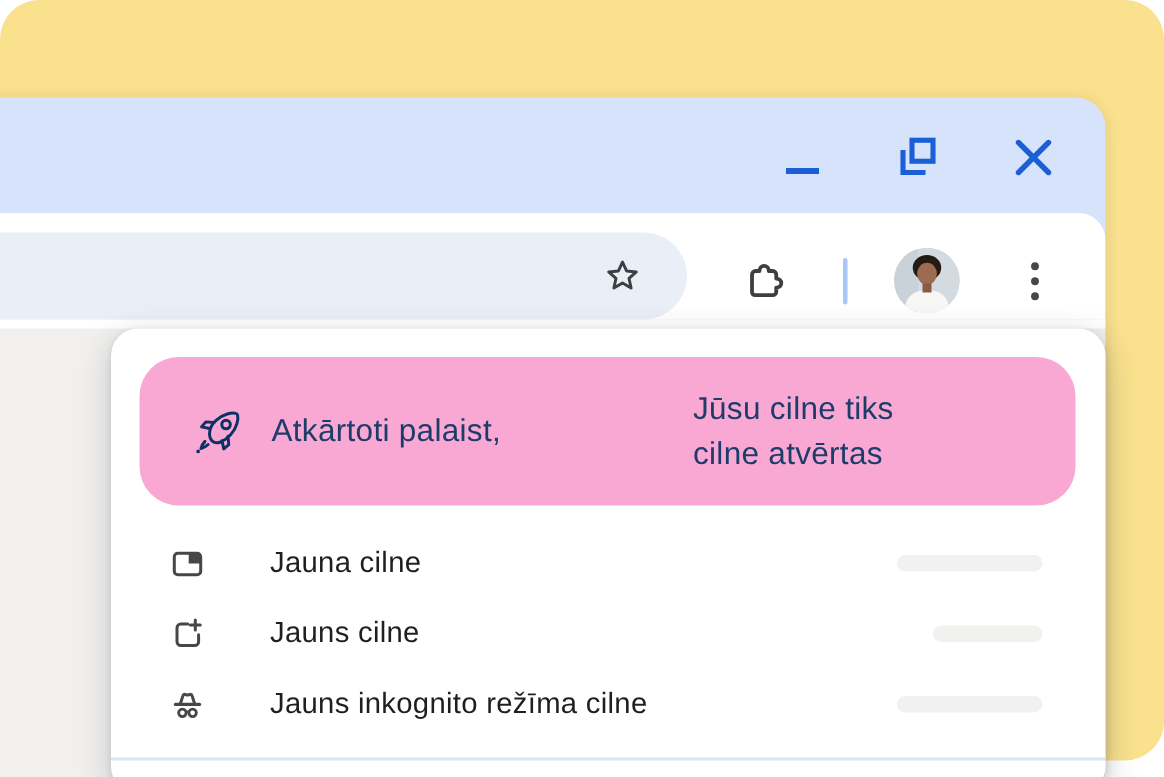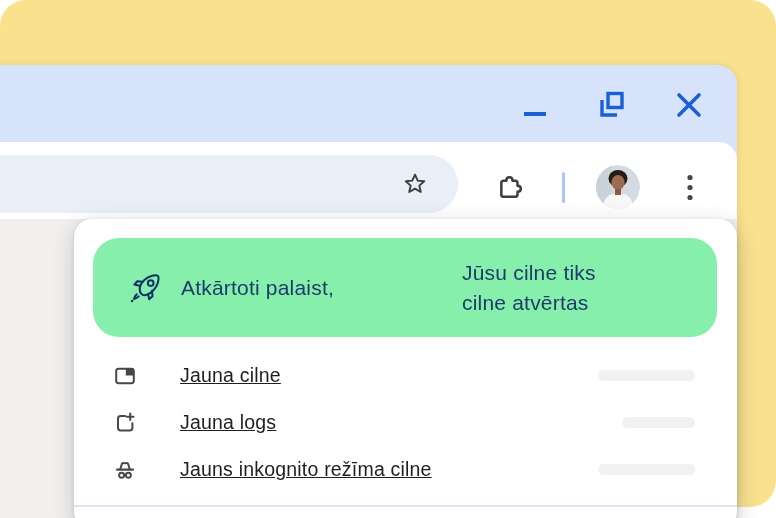--- a/index.html
+++ b/index.html
@@ -42,35 +42,35 @@
   .dots-btn{position:absolute;left:725px;top:31px;width:26px;height:29px;cursor:pointer;}
   .page{flex:1;background:#F1F0EE;border-top:6px solid #ffffff;}
   
   .menu{
     position:absolute;left:74px;top:219px;width:663px;height:310px;
     background:#ffffff;border-radius:18px;z-index:5;
     box-shadow:0 6px 22px rgba(40,50,70,.22), 0 1px 4px rgba(40,50,70,.12);
   }
   .banner{
     margin:19px 0 1px 19px;width:624px;height:99px;
-    background:#86efac;border-radius:26px;
+    background:#f9a8d4;border-radius:26px;
     display:flex;align-items:center;cursor:pointer;
     color:#1D3C69;
   }
   .banner-icon{margin-left:33px;width:38px;height:38px;flex:0 0 38px;}
   .banner-text{font-size:21px;line-height:30px;letter-spacing:.2px;}
   .banner-action{margin-left:17px;width:228px;}
   .banner-info{margin-left:53px;}
   .menu-items{margin-top:15px;}
   .menu-item{
     height:47px;display:flex;align-items:center;
     padding-left:39px;padding-right:42px;cursor:pointer;
   }
   .mi-icon{width:24px;height:24px;flex:0 0 24px;}
-  .mi-label{margin-left:43px;font-size:19.5px;color:#1F1F1F;letter-spacing:.2px;text-decoration:underline;}
+  .mi-label{margin-left:43px;font-size:19.5px;color:#1F1F1F;letter-spacing:.2px;}
   .pill{margin-left:auto;height:11px;border-radius:5.5px;background:#F1F1F0;width:97px;}
   .pill.narrow{width:73px;}
   .menu-divider{position:absolute;left:0;right:0;top:286px;height:2px;background:#DBE4F0;}
 </style>
 </head>
 <body>
 
 <div class="yellow-card"></div>
 
 <div class="window">
@@ -148,21 +148,21 @@
       </svg>
       <span class="mi-label">Jauna cilne</span>
       <div class="pill"></div>
     </div>
     <div class="menu-item">
       <svg class="mi-icon" viewBox="0 0 24 24">
         <path d="M12.2 5 H7.6 C6.2 5 5 6.2 5 7.6 V16.8 C5 18.2 6.2 19.4 7.6 19.4 H16.8 C18.2 19.4 19.4 18.2 19.4 16.8 V12.2" fill="none" stroke="#474747" stroke-width="2" stroke-linecap="round"></path>
         <line x1="17.2" y1="2.4" x2="17.2" y2="9" stroke="#474747" stroke-width="2" stroke-linecap="round"></line>
         <line x1="13.9" y1="5.7" x2="20.5" y2="5.7" stroke="#474747" stroke-width="2" stroke-linecap="round"></line>
       </svg>
-      <span class="mi-label">Jauna logs</span>
+      <span class="mi-label">Jauns cilne</span>
       <div class="pill narrow"></div>
     </div>
     <div class="menu-item">
       <svg class="mi-icon" viewBox="0 0 24 24">
         <path d="M7.3 11 L8.9 5.9 C9.1 5.2 9.8 4.8 10.5 5 L11.3 5.2 C11.8 5.35 12.2 5.35 12.7 5.2 L13.5 5 C14.2 4.8 14.9 5.2 15.1 5.9 L16.7 11" fill="none" stroke="#474747" stroke-width="2" stroke-linecap="round"></path>
         <line x1="4" y1="11.6" x2="20" y2="11.6" stroke="#474747" stroke-width="2.2" stroke-linecap="round"></line>
         <circle cx="8.6" cy="17.2" r="2.5" fill="none" stroke="#474747" stroke-width="1.9"></circle>
         <circle cx="15.4" cy="17.2" r="2.5" fill="none" stroke="#474747" stroke-width="1.9"></circle>
         <path d="M11.1 17 Q12 16.1 12.9 17" fill="none" stroke="#474747" stroke-width="1.6"></path>
       </svg>

